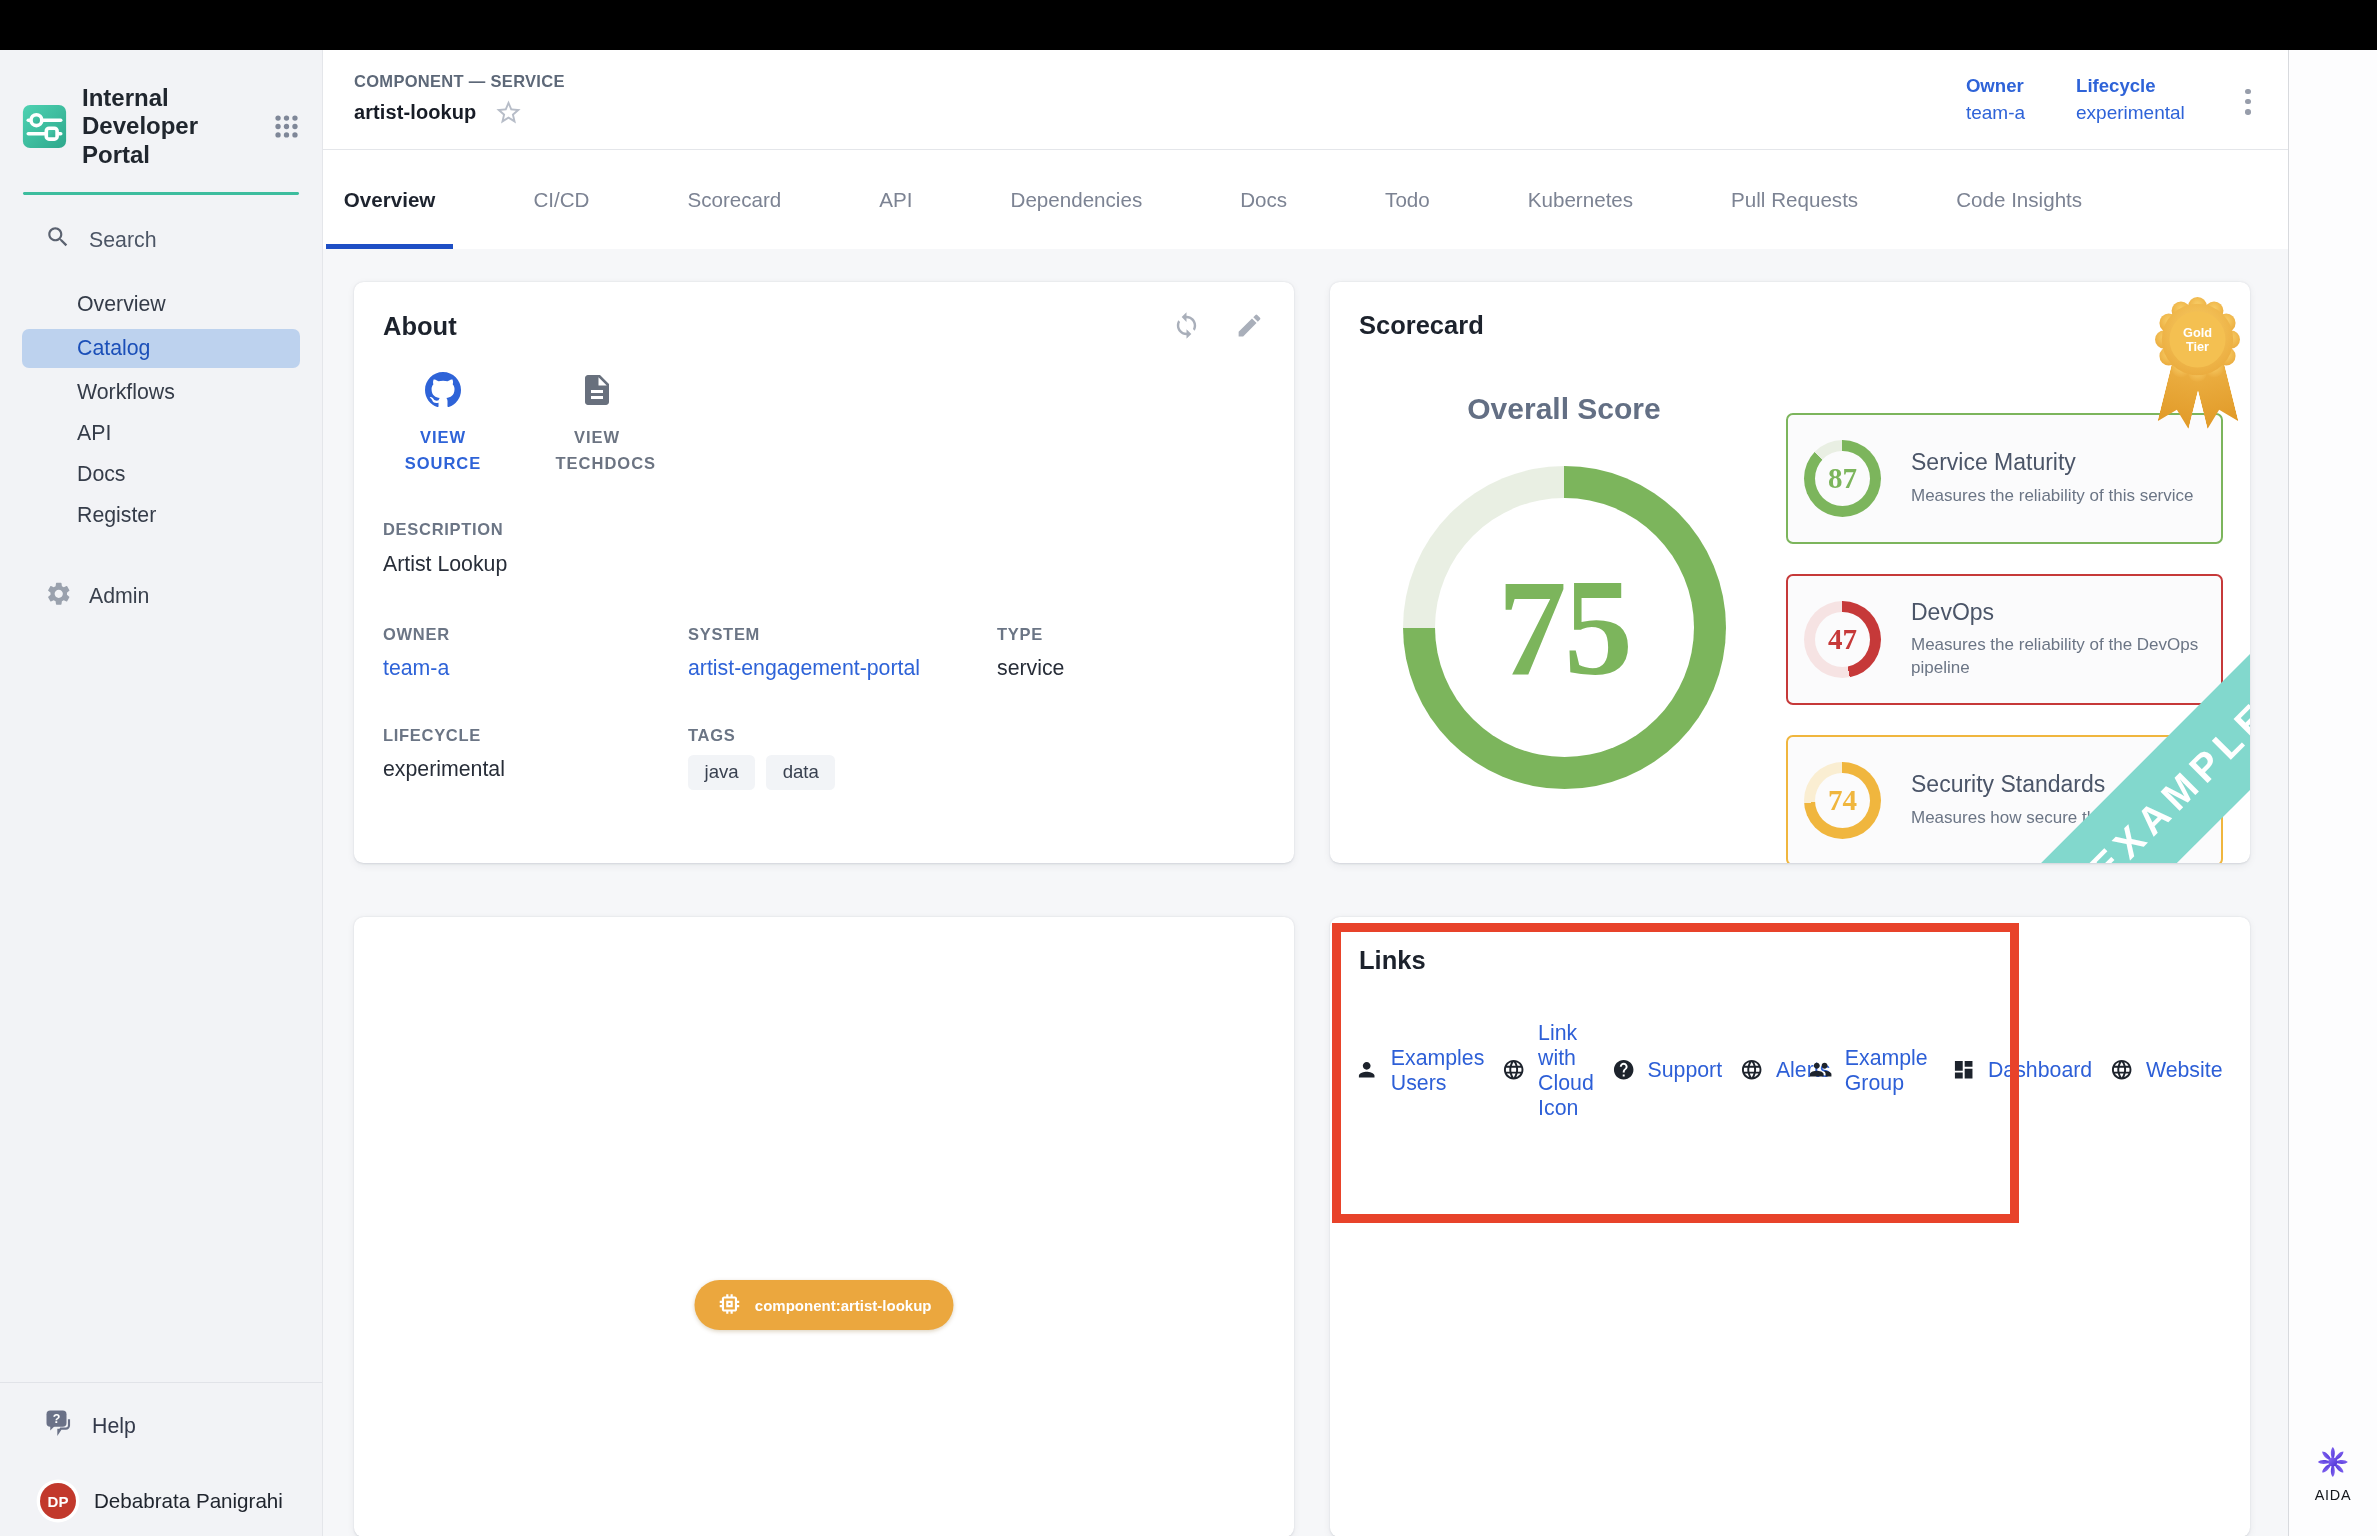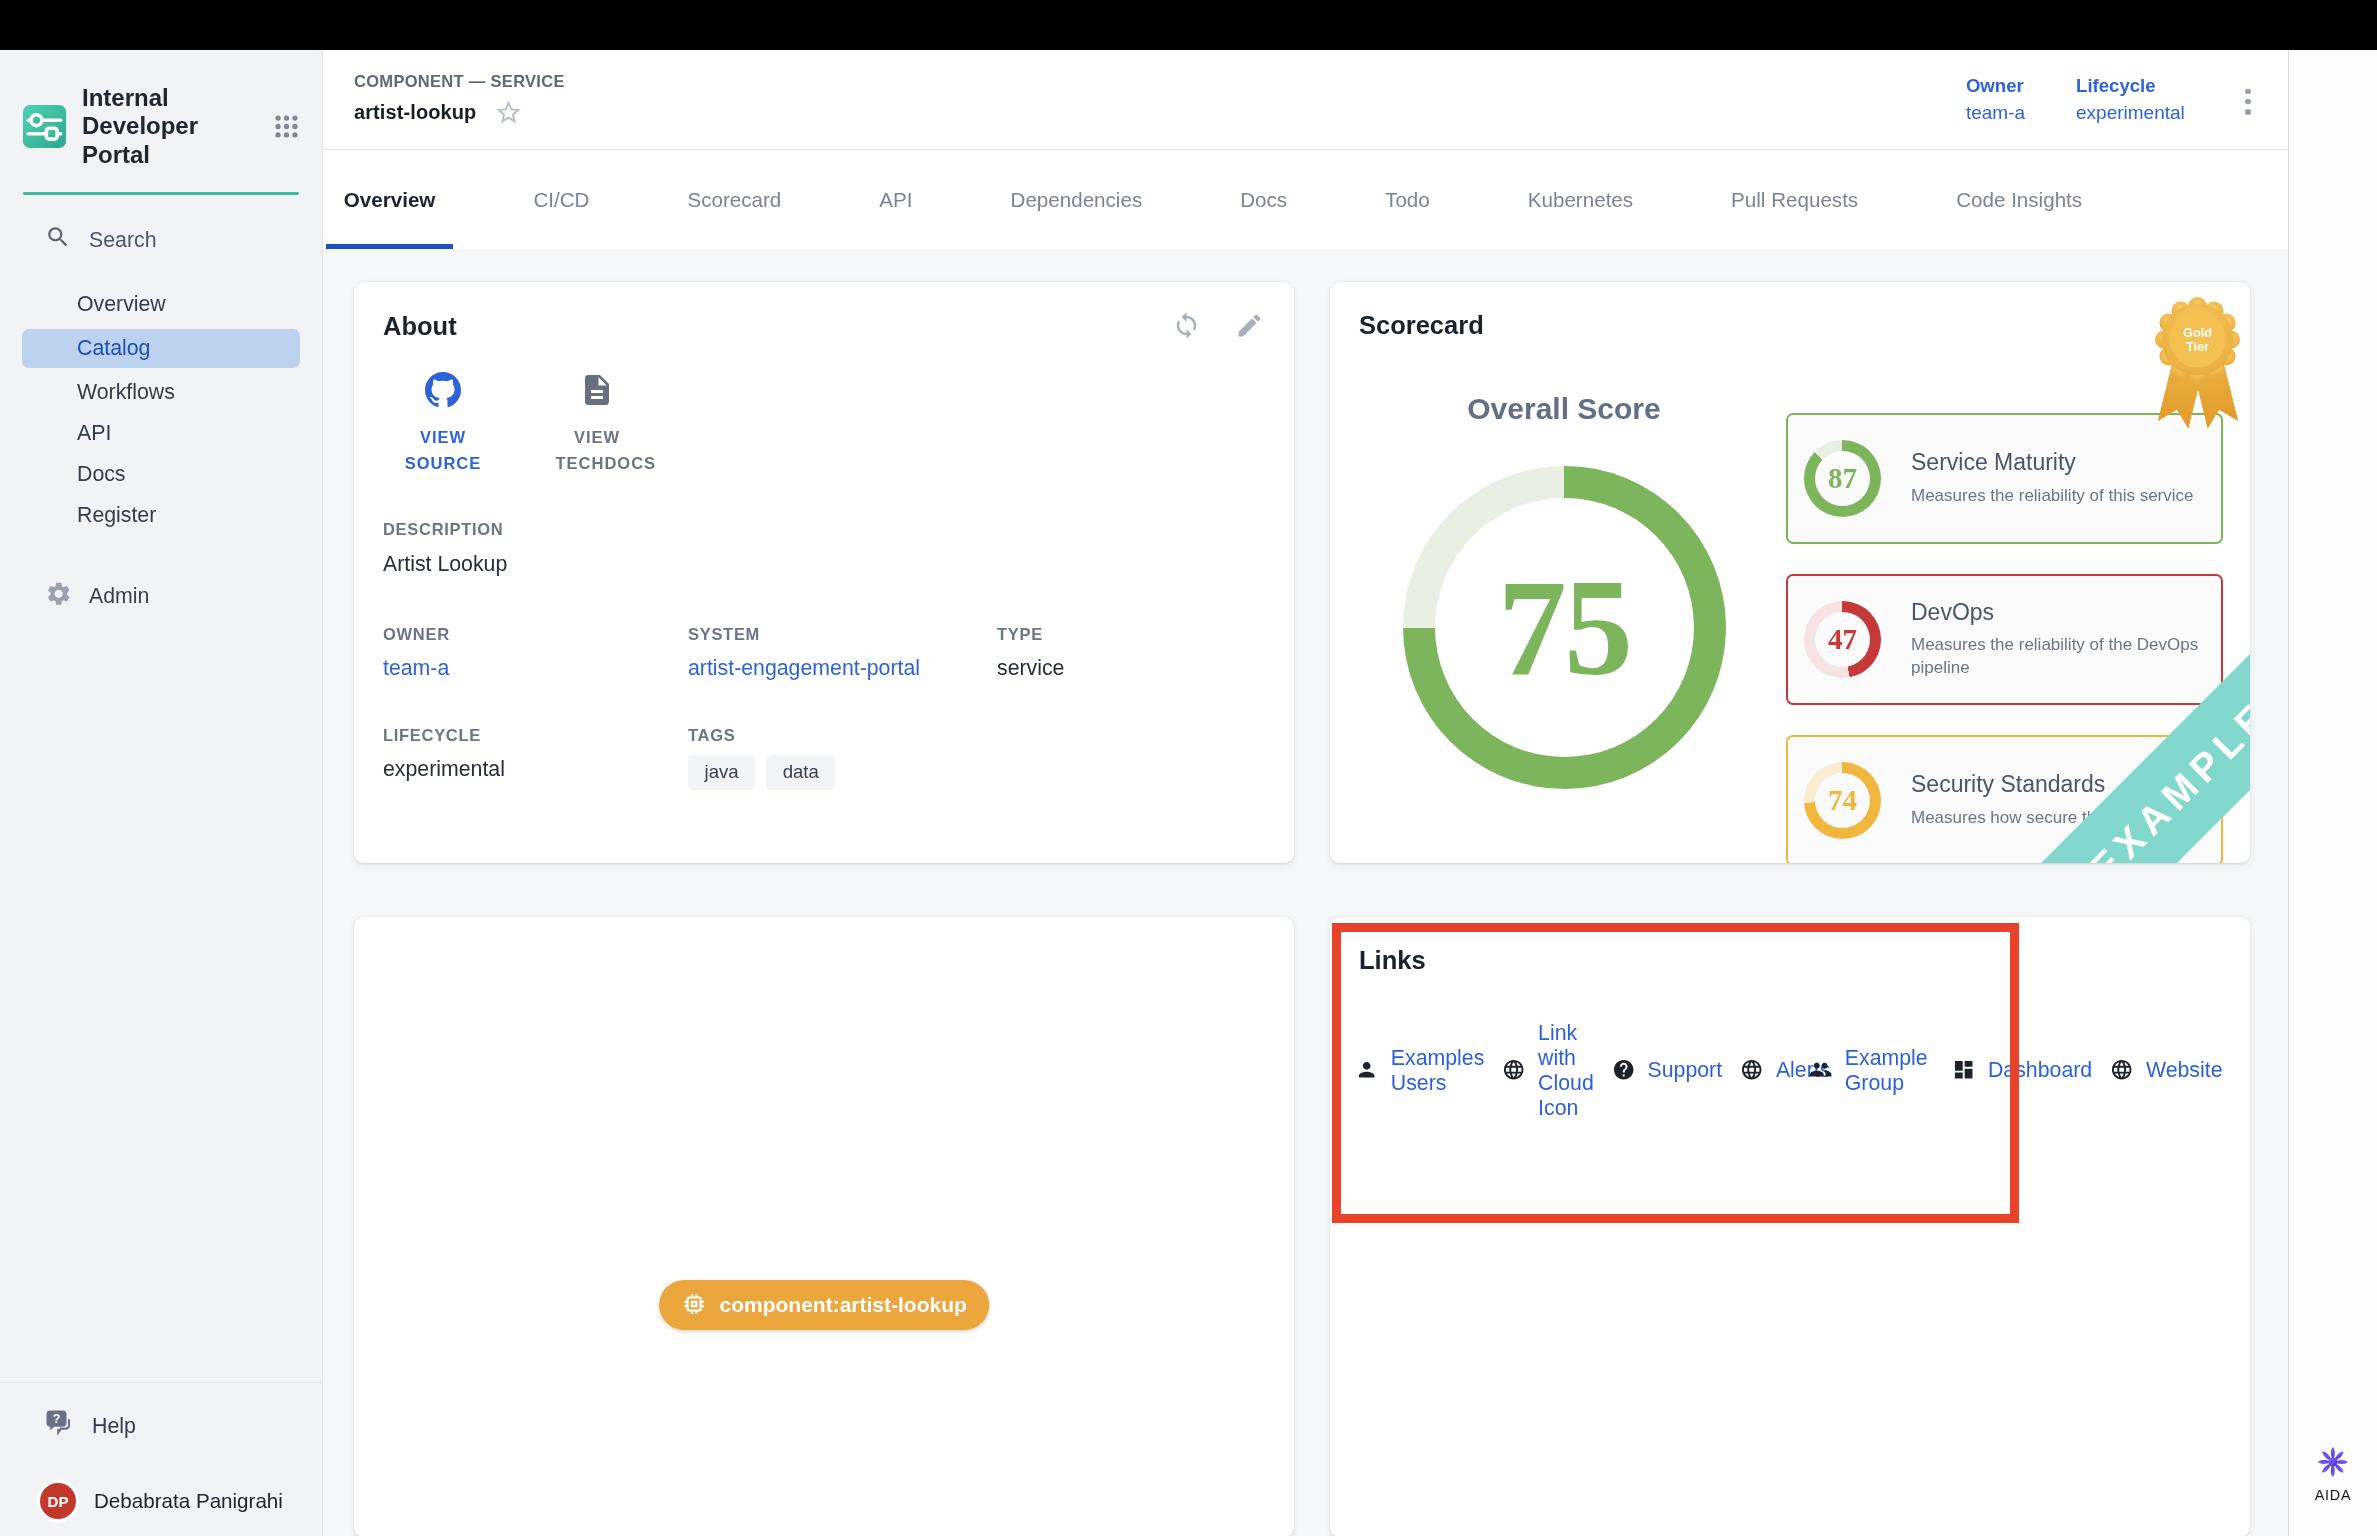--- a/index.html
+++ b/index.html
@@ -96,21 +96,21 @@
 
   .gold-badge { position:absolute; top:15px; right:9.6px; width:85px; height:144px; z-index:6; }
   .gold-badge .tail { position:absolute; top:63px; width:32px; height:66px; background:linear-gradient(180deg,#edb246,#e19a28); clip-path:polygon(0 0,100% 0,100% 100%,50% 76%,0 100%); }
   .gold-badge .tail.l { left:9.6px; transform:rotate(14deg); }
   .gold-badge .tail.r { right:9.6px; transform:rotate(-14deg); }
   .gold-badge svg { position:relative; width:85px; height:85px; z-index:2; }
 
   
   .relations-chip { position:absolute; top:363px; left:50%; transform:translateX(-50%); height:50px; border-radius:27.5px; display:flex; align-items:center; gap:12.4px; padding:0 22px; cursor:pointer; box-shadow:0 1.4px 4.1px rgba(120,80,0,.25); }
   .relations-chip svg { width:26px; height:26px; }
-  .relations-chip .chip-label { color:#fff; font-size:21px; font-weight:700; }
+  .relations-chip .chip-label { color:#fff; font-size:15px; font-weight:700; }
 
   
   .links-grid { display:grid; grid-template-columns:454px 1fr; padding:81px 27.5px 0 25px; row-gap:0; }
   .lcol { display:flex; flex-direction:row; gap:18px; }
   .link-row { display:flex; align-items:center; gap:12.4px; cursor:pointer; height:29px; }
   .link-row svg { width:23.4px; height:23.4px; flex:none; }
   .link-label { font-size:21.3px; color:#2d5fd7; }
 
   
   .rightstrip { width:89px; background:#fdfdfe; border-left:1.4px solid #d8dade; position:relative; flex:none; }

